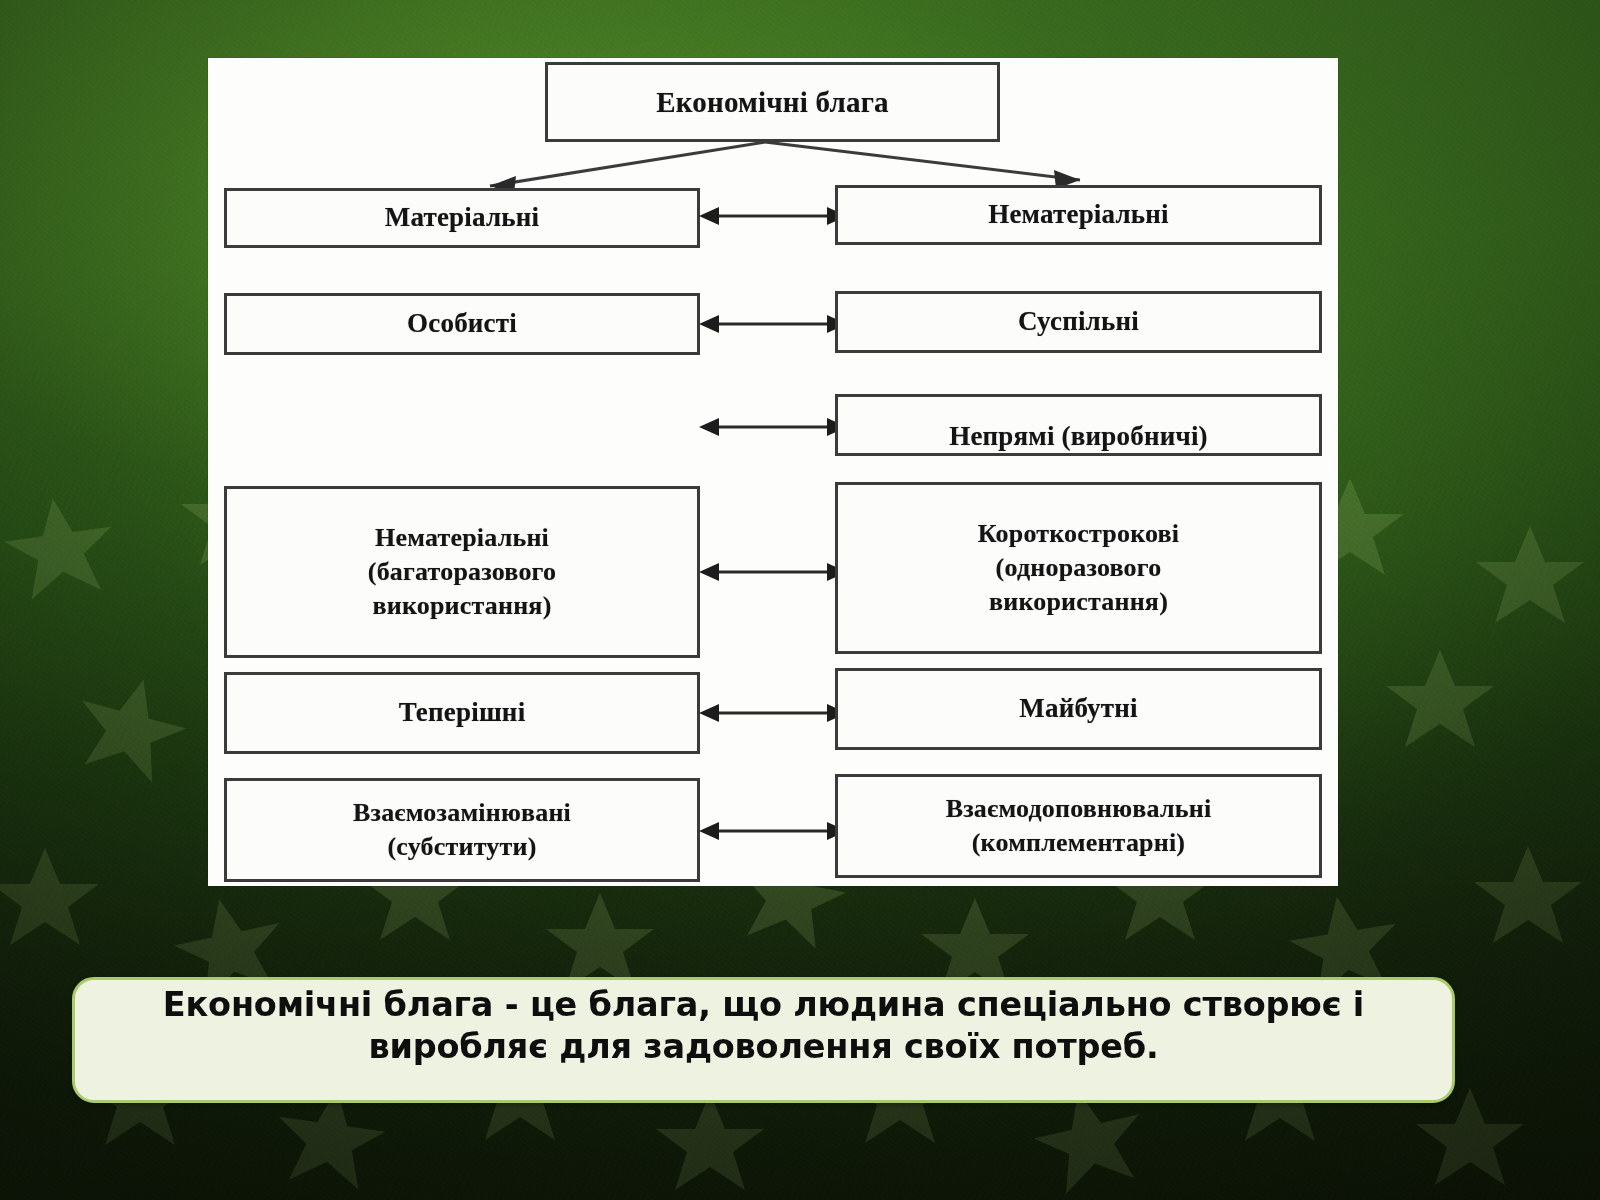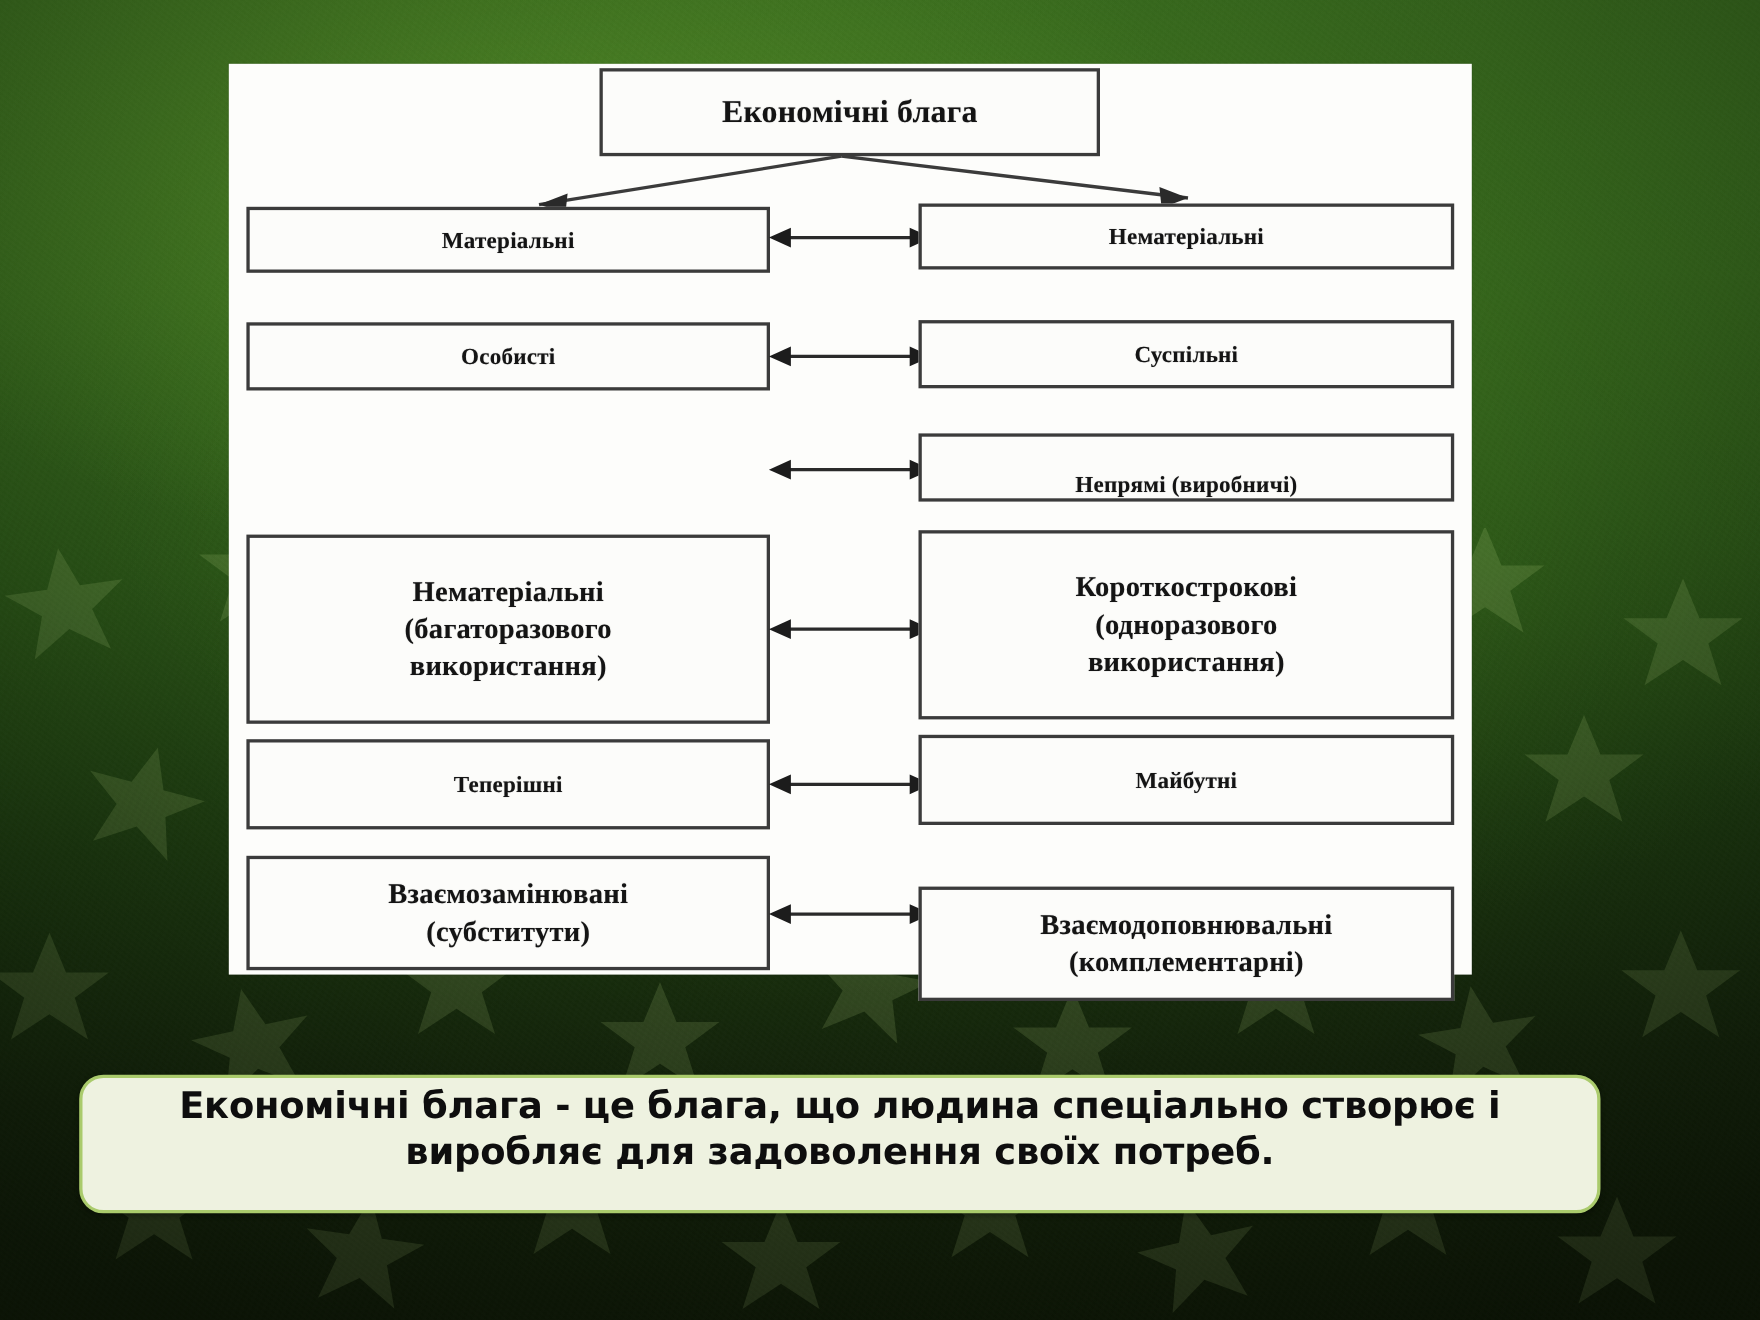--- a/index.html
+++ b/index.html
@@ -51,21 +51,21 @@
   #chart-inner { position:absolute; inset:0; }
 
   .node {
     position:absolute;
     border:3px solid #3b3b3b;
     background:#fcfcfa;
     display:flex; align-items:center; justify-content:center;
     text-align:center;
     color:#141414;
     font-weight:bold;
-    font-size:21px;
+    font-size:27px;
     line-height:1.18;
     letter-spacing:0.2px;
     font-family:"Liberation Serif", serif;
     text-shadow:0 0 1px rgba(0,0,0,0.35);
   }
   .node.multi { font-size:26px; line-height:1.30; }
   .node .txt { display:block; padding:0 6px; }
 
   
   #node-root {
@@ -248,21 +248,21 @@
         <span class="txt">Взаємозамінювані</span>
         <span class="txt">(субститути)</span>
       </div>
       <div class="harrow" style="top:760px;">
         <svg width="148" height="26" viewBox="0 0 148 26">
           <line x1="16" y1="13" x2="132" y2="13" stroke="#2a2a2a" stroke-width="3"></line>
           <polygon points="0,13 20,4 20,22" fill="#1c1c1c"></polygon>
           <polygon points="148,13 128,4 128,22" fill="#1c1c1c"></polygon>
         </svg>
       </div>
-      <div class="node multi" style="left:627px; top:748px; width:487px; height:104px; flex-direction:column;">
+      <div class="node multi" style="left:627px; top:716px; width:487px; height:104px; flex-direction:column;">
         <span class="txt">Взаємодоповнювальні</span>
         <span class="txt">(комплементарні)</span>
       </div>
 
     </div>
   </div>
 
   <div id="caption">
     <div id="caption-text">Економічні блага - це блага, що людина спеціально створює і виробляє для задоволення своїх потреб.</div>
   </div>

